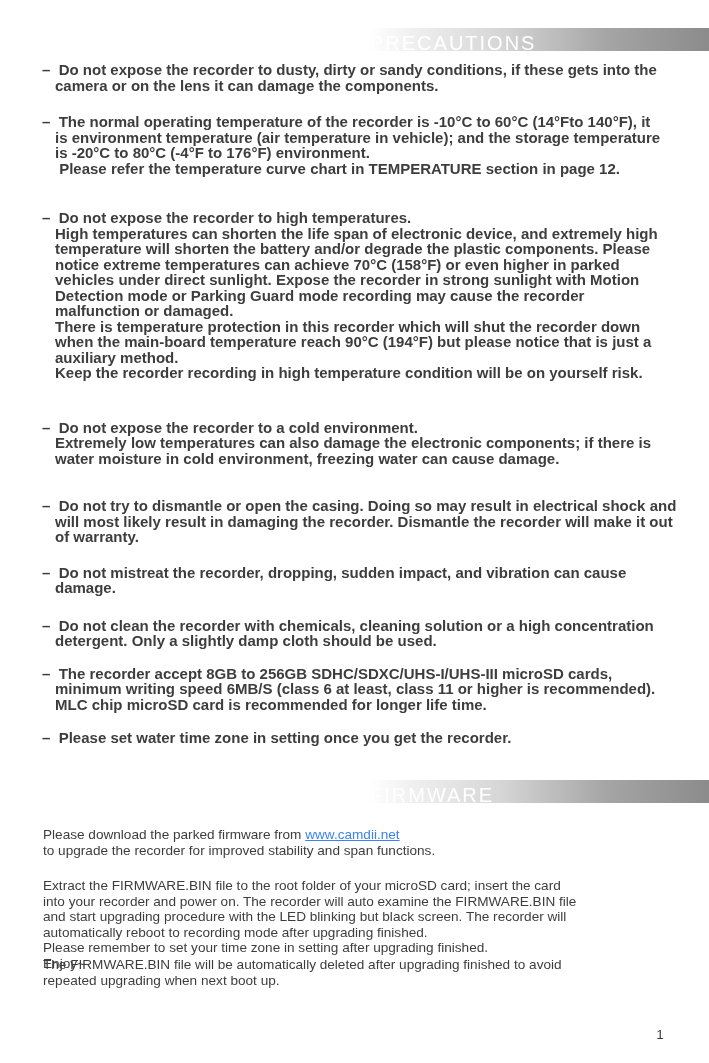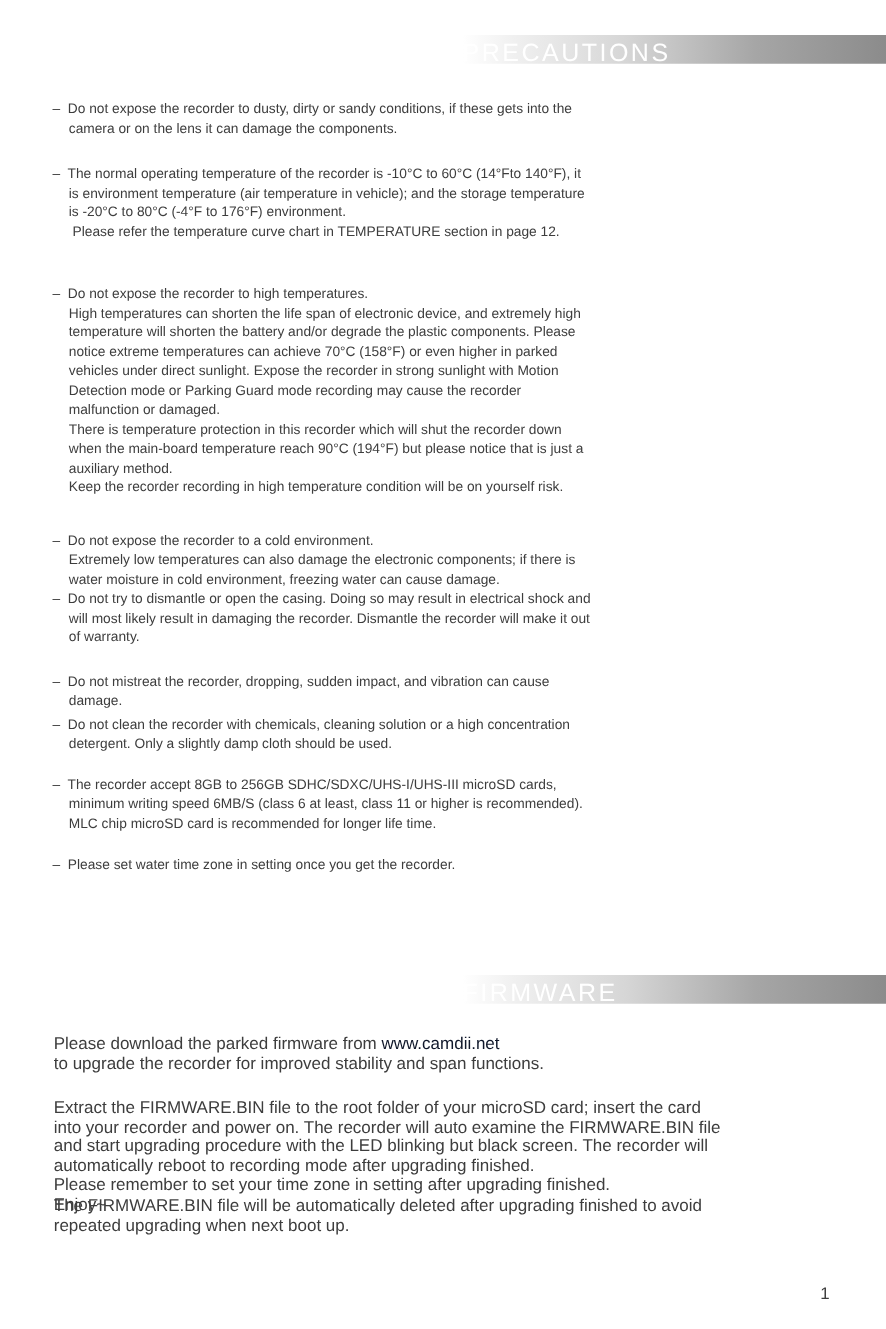--- a/index.html
+++ b/index.html
@@ -25,55 +25,57 @@
     line-height: 31px;
     padding-right: 29px;
     color: #ffffff;
     font-size: 20px;
     letter-spacing: 2px;
   }
   .bar-precautions { top: 28px; }
   .bar-upgrading  { top: 780px; }
   .bullets {
     position: absolute;
-    top: 80px;
+    top: 62px;
     left: 42px;
     width: 636px;
-    font-size: 11px;
+    font-size: 15px;
     line-height: 15.5px;
+    font-weight: bold;
   }
   .bullet {
     white-space: pre-wrap;
     padding-left: 13px;
     text-indent: -13px;
     margin-top: 20px;
   }
   .bullet:nth-child(1) { margin-top: 0; }
   .bullet:nth-child(2) { margin-top: 21px; }
   .bullet:nth-child(3) { margin-top: 34px; }
-  .bullet:nth-child(4) { margin-top: 27px; }
-  .bullet:nth-child(5) { margin-top: 0; }
+  .bullet:nth-child(4) { margin-top: 39px; }
+  .bullet:nth-child(5) { margin-top: 32px; }
   .bullet:nth-child(6) { }
-  .bullet:nth-child(7) { margin-top: 3px; }
+  .bullet:nth-child(7) { margin-top: 22px; }
   .bullet:nth-child(8) { margin-top: 17px; }
   .bullet:nth-child(9) { margin-top: 18px; }
   .para {
     position: absolute;
     left: 43px;
     width: 640px;
     margin: 0;
     font-size: 13.6px;
     line-height: 15.5px;
     white-space: pre-wrap;
   }
   .para-intro   { top: 827px; }
   .para-extract { top: 878px; }
   .para-delete  { top: 957px; }
   a.link {
-    color: #0f172a;
+    color: #3b82f6;
+    text-decoration: underline;
     cursor: pointer;
   }
   .page-number {
     position: absolute;
     top: 1027px;
     left: 650px;
     width: 20px;
     text-align: center;
     font-size: 13.5px;
     color: #3d3d3d;

